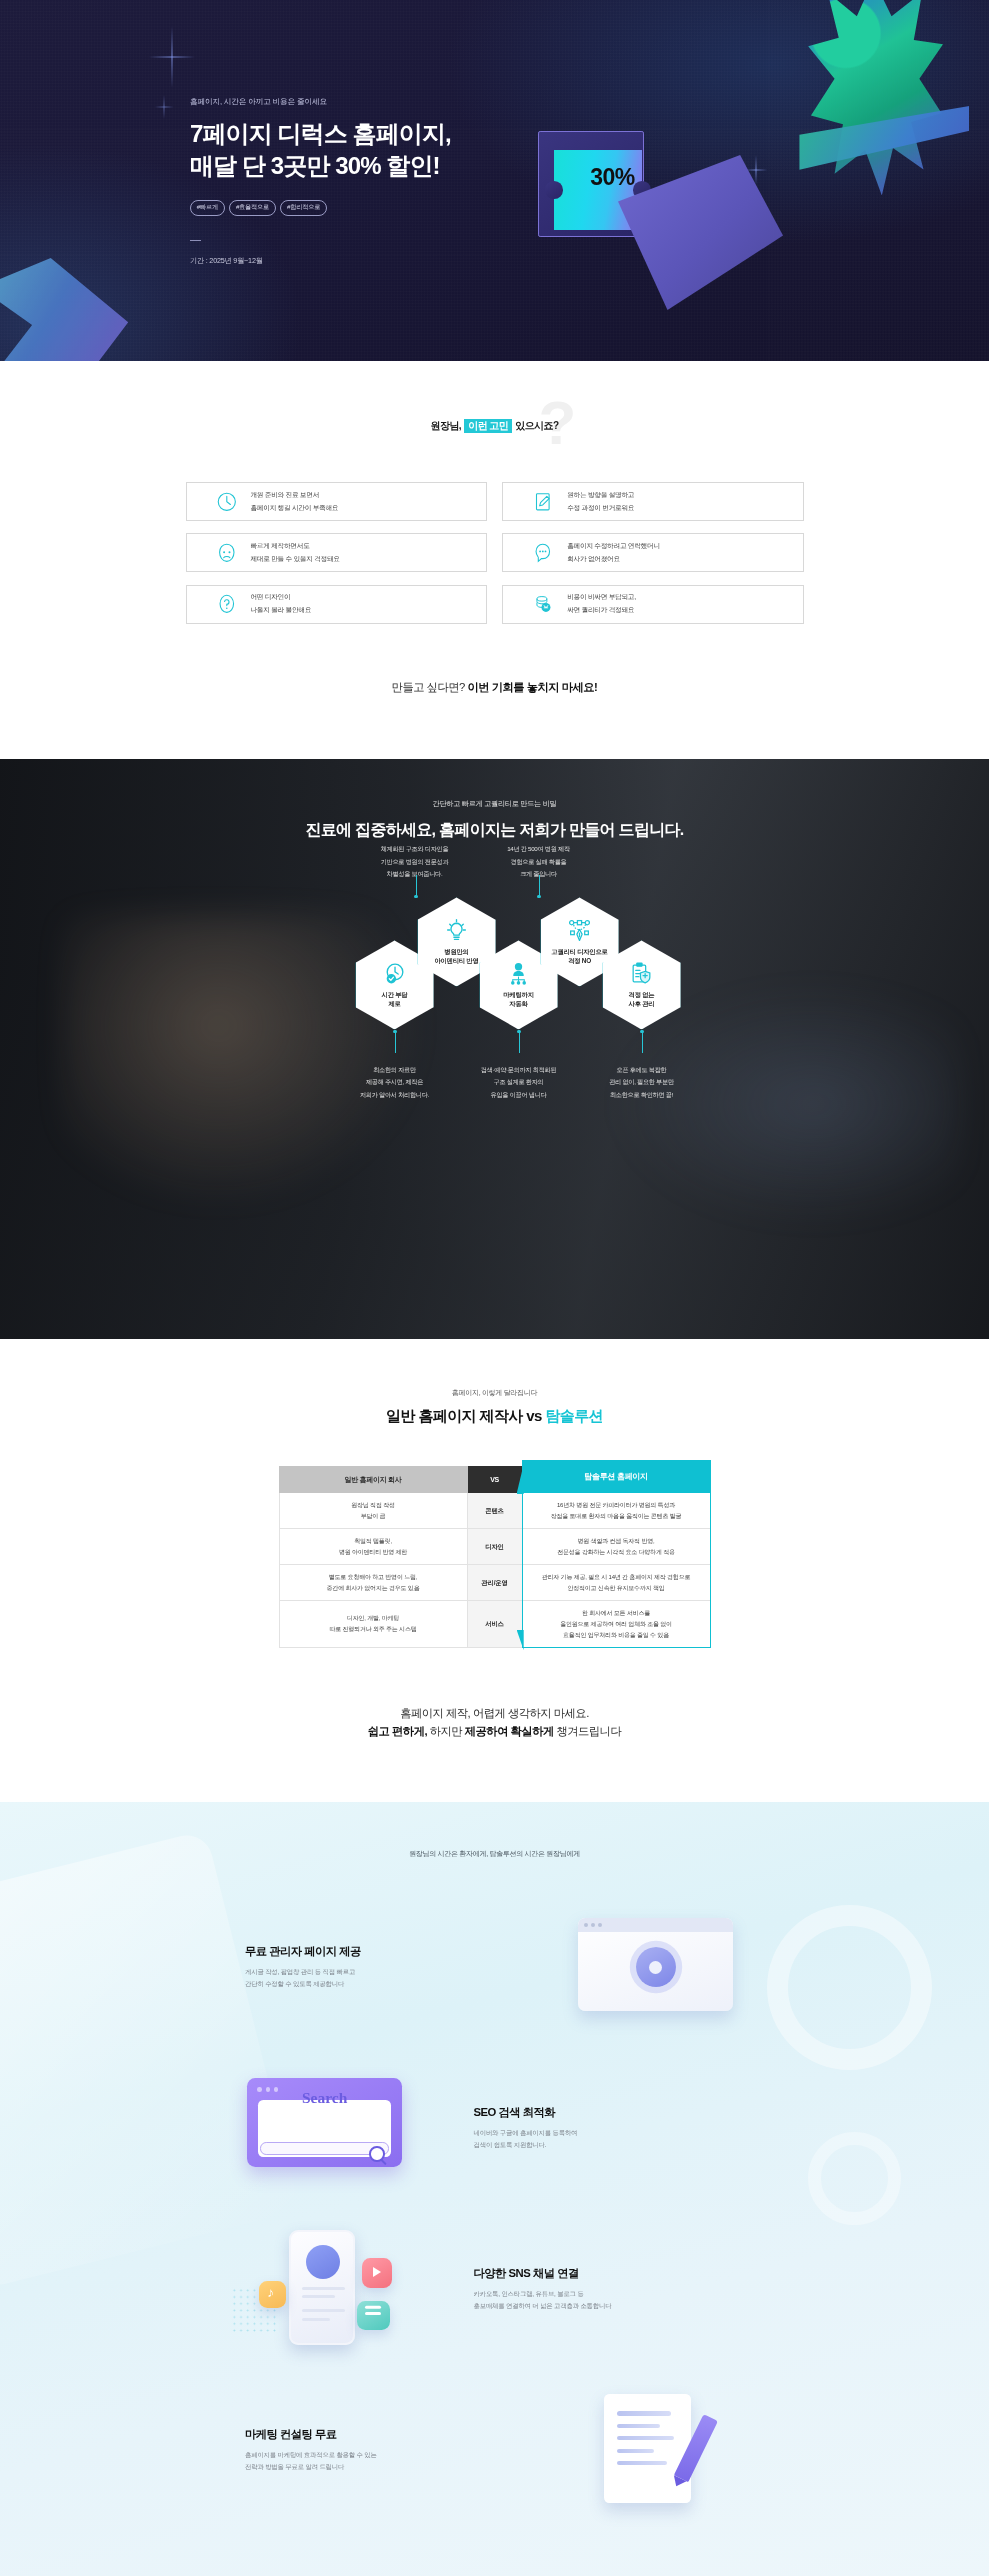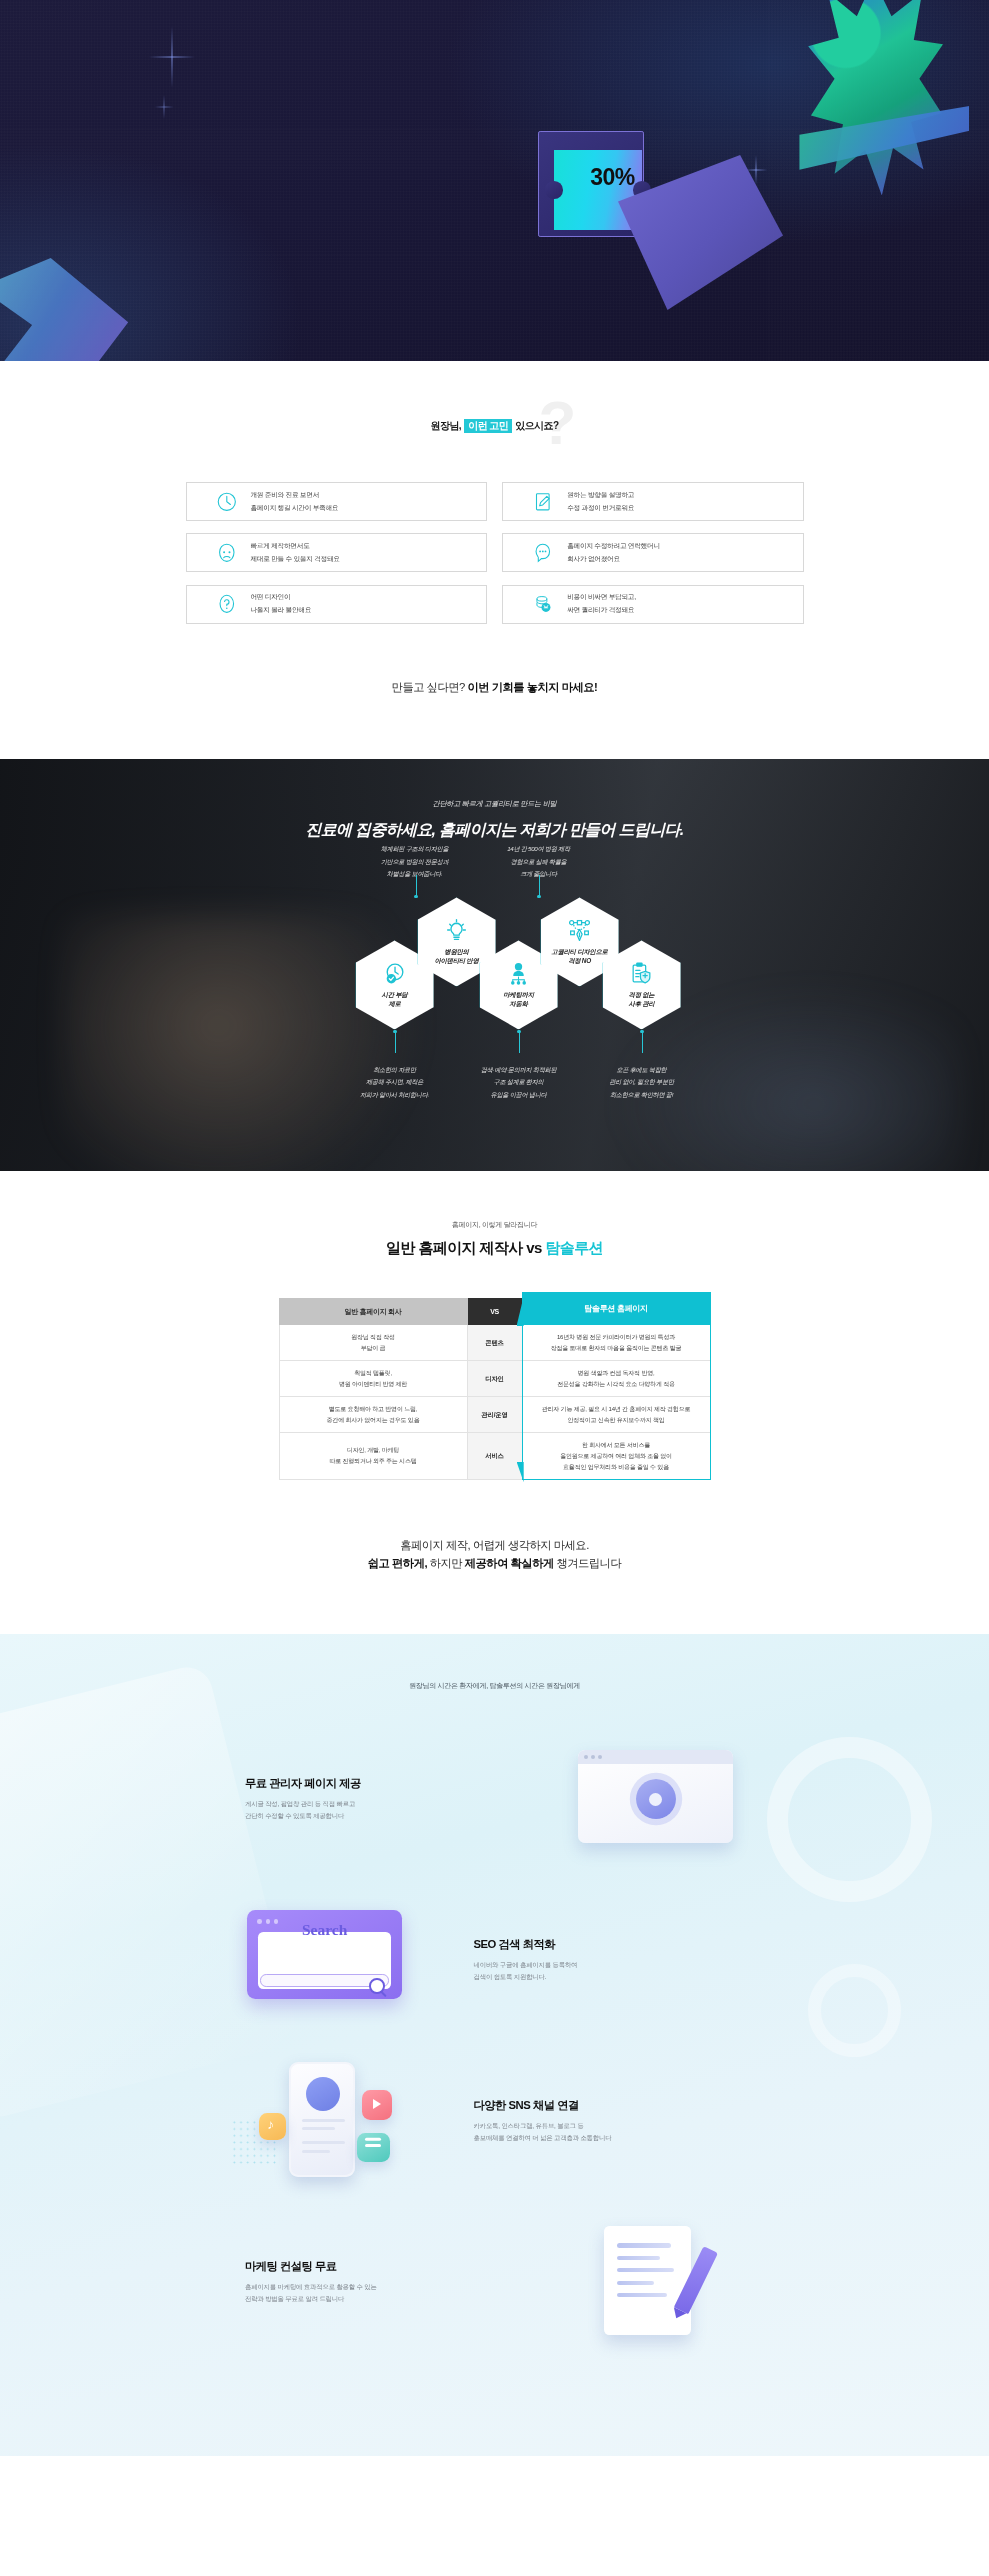--- a/index.html
+++ b/index.html
@@ -134,26 +134,25 @@
   .cc-text { font-size: 6.7px; line-height: 1.92; color: #3a3a3a; letter-spacing: -0.3px; }
 
   .concerns-outro {
     margin-top: 54px; text-align: center;
     font-size: 11.3px; line-height: 1.62; letter-spacing: -0.5px; color: #2a2a2a;
   }
   .concerns-outro b { font-weight: 800; color: #111; }
 
   
   .dark {
-    position: relative; height: 412px; overflow: hidden;
+    position: relative; height: 580px; overflow: hidden;
     background:
       linear-gradient(100deg, rgba(18,20,24,.93) 0%, rgba(30,33,38,.80) 38%,
                       rgba(48,52,58,.72) 62%, rgba(22,24,28,.92) 100%),
       linear-gradient(215deg, #4a4f57 0%, #2b2f35 35%, #1a1d21 70%, #24272c 100%);
-    font-style: italic;
   }
   .dark::before {
     content:""; position:absolute; left: 62px; top: 155px; width: 392px; height: 319px;
     background: radial-gradient(ellipse at 40% 35%, rgba(190,160,130,.30), transparent 62%);
     filter: blur(14.4px);
   }
   .dark::after {
     content:""; position:absolute; right: 31px; top: 216px; width: 361px; height: 258px;
     background: radial-gradient(ellipse at 60% 50%, rgba(120,140,175,.22), transparent 65%);
     filter: blur(15.5px);
@@ -365,20 +364,34 @@
     <span class="sparkle sp2"></span>
     <span class="sparkle sp3"></span>
     <div class="ribbon-green"></div>
     <div class="ribbon-tail"></div>
     <div class="swoosh"></div>
     <div class="coupon-card"></div>
     <div class="coupon-inner"></div>
     <div class="coupon-pct">30%</div>
     <div class="env-flap"></div>
 
+    <div class="hero-copy">
+      <div class="hero-kicker">홈페이지, 시간은 아끼고 비용은 줄이세요</div>
+      <h1 class="hero-title">
+        <span>7페이지 디럭스 홈페이지,</span><br>
+        <span>매달 단 3곳만 30% 할인!</span>
+      </h1>
+      <div class="hero-tags">
+        <span class="hero-tag">#빠르게</span>
+        <span class="hero-tag">#효율적으로</span>
+        <span class="hero-tag">#합리적으로</span>
+      </div>
+      <div class="hero-divider"></div>
+      <div class="hero-period">기간 : 2025년 9월~12월</div>
+    </div>
   </section>
 
   <section class="concerns">
     <div class="sec-head">
       <div class="q-mark">?</div>
       <h2 class="concerns-title">
         <span>원장님,</span>
         <span class="hl">이런 고민</span>
         <span>있으시죠?</span>
       </h2>

